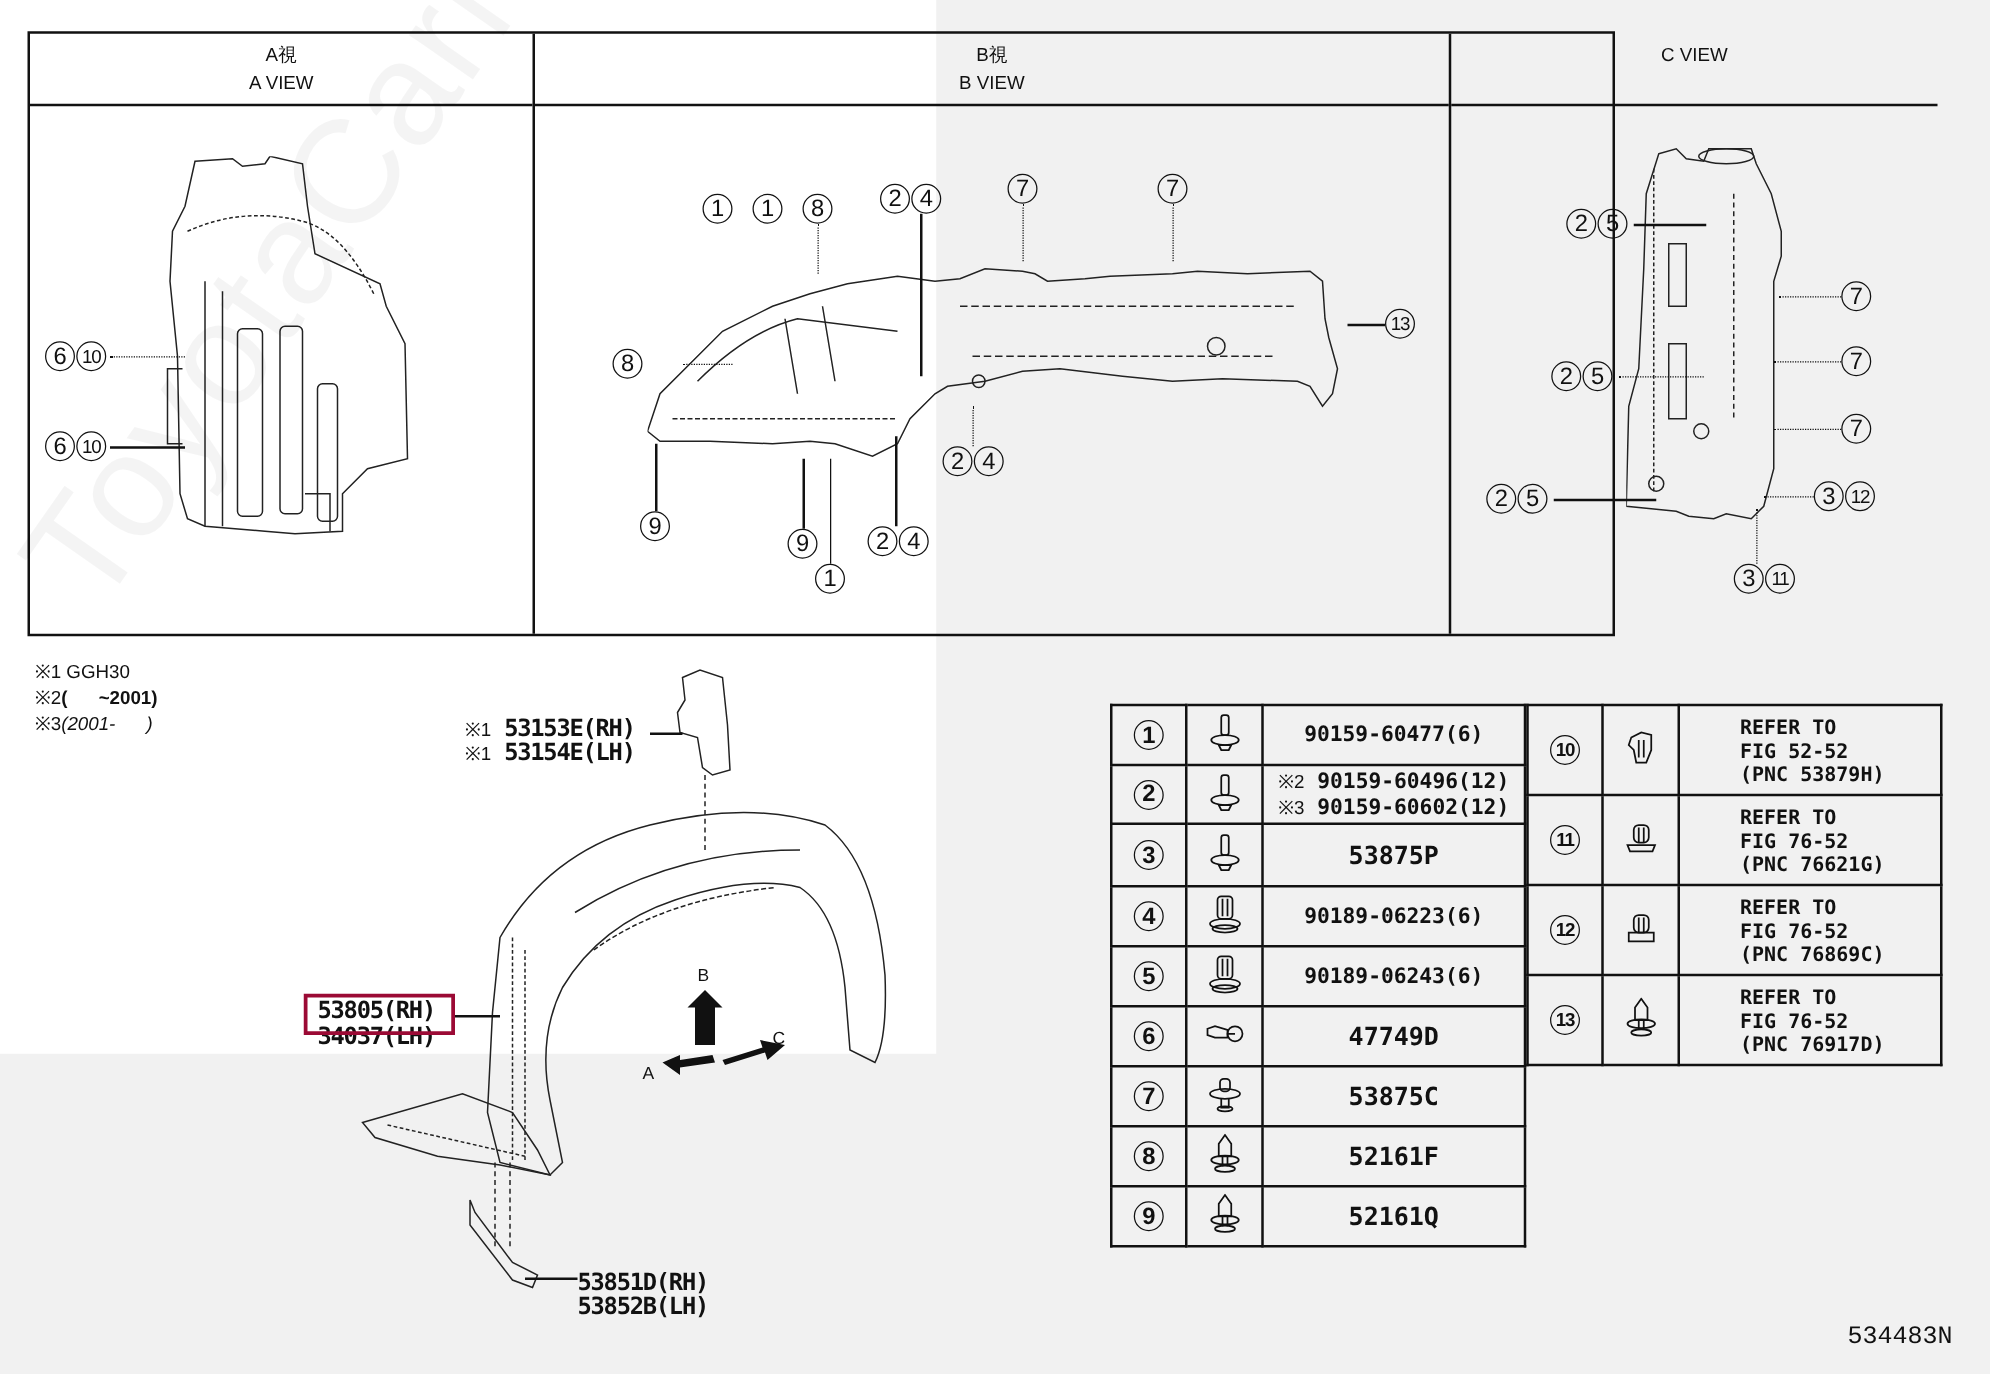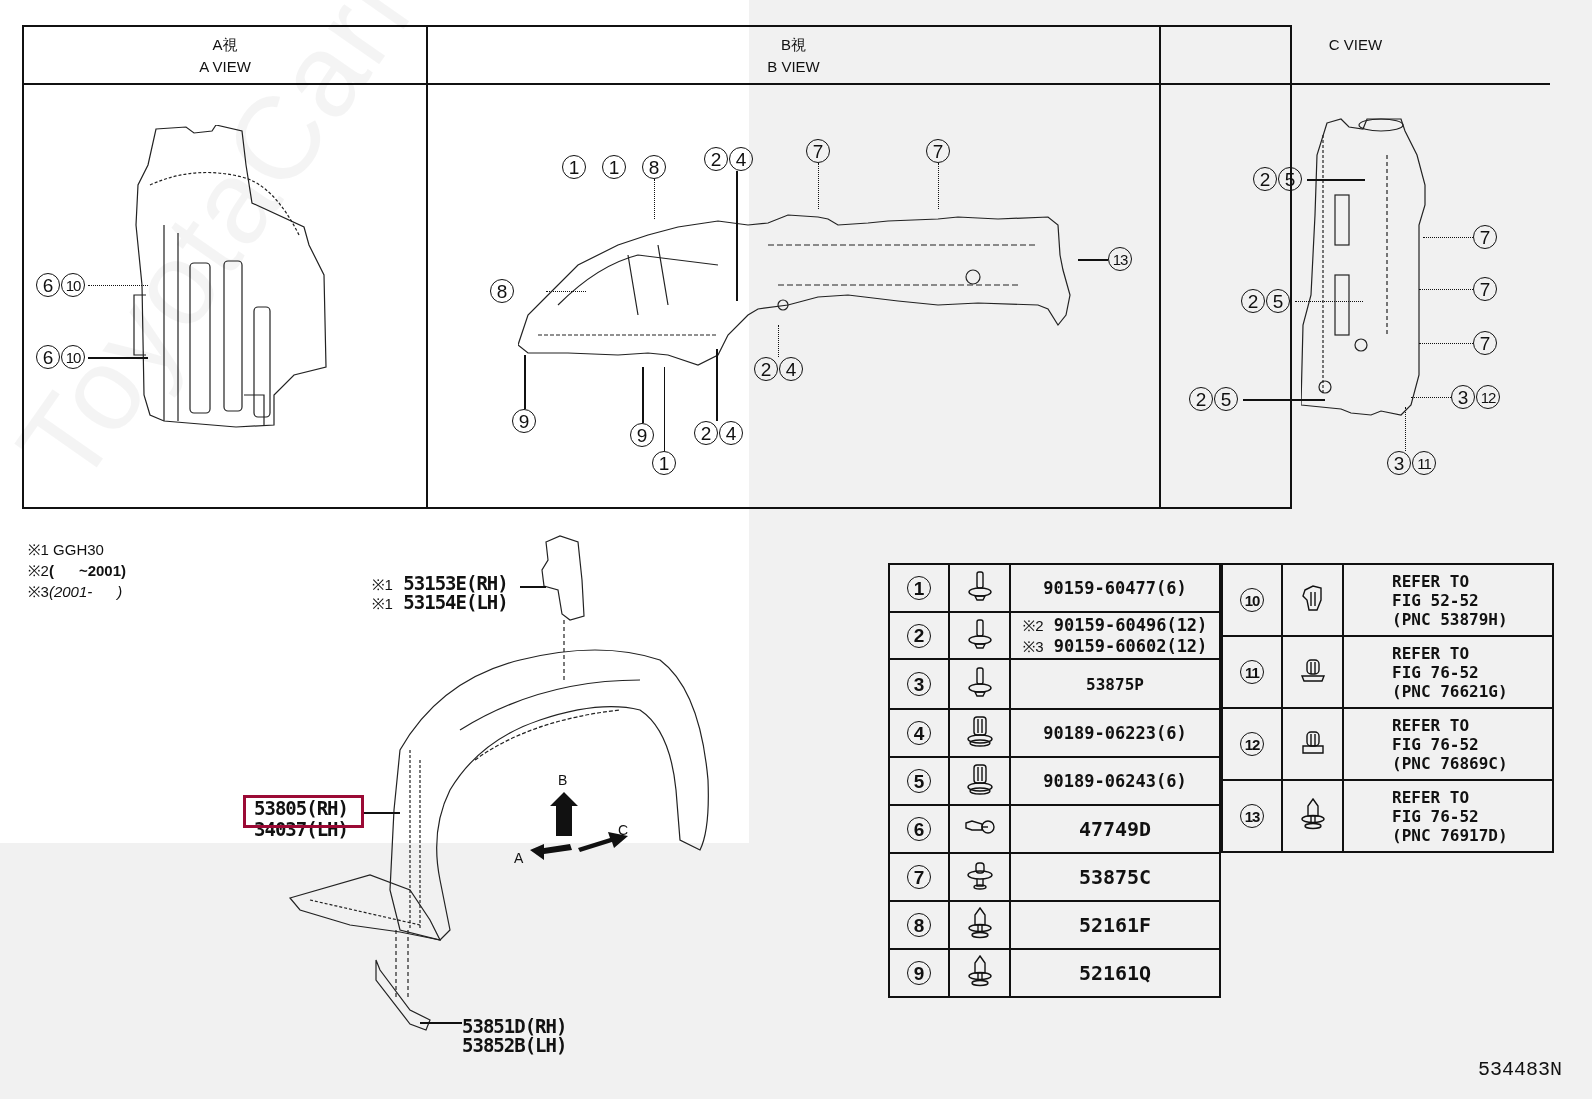--- a/index.html
+++ b/index.html
@@ -11,21 +11,21 @@
   .view-col{position:absolute;top:0;bottom:0;border-right:2px solid #111;box-sizing:border-box;}
   .view-col:last-child{border-right:none;}
   .view-head{position:absolute;left:0;right:0;top:0;height:58px;border-bottom:2px solid #111;text-align:center;font-family:"Liberation Sans",sans-serif;font-size:15px;line-height:22px;padding-top:7px;box-sizing:border-box;}
   .view-body{position:absolute;left:0;right:0;top:58px;bottom:0;}
   .callout{position:absolute;display:flex;gap:1px;}
   .num{display:inline-flex;align-items:center;justify-content:center;width:24px;height:24px;border:1.5px solid #111;border-radius:50%;font-family:"Liberation Sans",sans-serif;font-size:19px;line-height:1;box-sizing:border-box;background:transparent;}
   .num.small{font-size:15px;letter-spacing:-1px;}
   .leader{position:absolute;border-color:#111;border-style:dotted;border-width:0;}
   svg.part{position:absolute;}
   
-  .notes{position:absolute;left:28px;top:527px;font-family:"Liberation Sans",sans-serif;font-size:15px;line-height:21px;margin-top:12px;}
+  .notes{position:absolute;left:28px;top:527px;font-family:"Liberation Sans",sans-serif;font-size:15px;line-height:21px;}
   .label-bold{position:absolute;font-family:"DejaVu Sans Mono",monospace;font-weight:bold;font-size:19px;line-height:19px;letter-spacing:-1px;white-space:pre;margin-top:17px;}
   .label-bold .ref{font-family:"Liberation Sans",sans-serif;font-weight:normal;font-size:15px;letter-spacing:0;}
   .highlight{position:absolute;left:243px;top:795px;width:121px;height:33px;border:3px solid #9b0a35;box-sizing:border-box;}
   .arrow-label{position:absolute;font-family:"Liberation Sans",sans-serif;font-size:14px;}
   
   table.parts{position:absolute;border-collapse:collapse;font-family:"DejaVu Sans Mono",monospace;font-weight:bold;color:#111;}
   table.parts td{border:2px solid #111;text-align:center;vertical-align:middle;padding:0;box-sizing:border-box;}
   .t1{left:888px;top:563px;}
   .t1 td.c-num{width:60px;}
   .t1 td.c-ico{width:61px;}
@@ -289,21 +289,21 @@
     </tr>
     <tr style="height:50px;">
       <td class="c-num"><span class="num">3</span></td>
       <td class="c-ico"><svg class="ico" viewBox="0 0 28 32">
             <g fill="none" stroke="#111" stroke-width="1.4">
               <rect x="11" y="2" width="6" height="16" rx="2"></rect>
               <ellipse cx="14" cy="22" rx="11" ry="4"></ellipse>
               <path d="M9 26 L19 26 L17 30 L11 30 Z"></path>
             </g>
           </svg></td>
-      <td class="c-pn" style="font-size:16px;"><span>53875P</span></td>
+      <td class="c-pn" style="font-size:20px;"><span>53875P</span></td>
     </tr>
     <tr style="height:48px;">
       <td class="c-num"><span class="num">4</span></td>
       <td class="c-ico"><svg class="ico" viewBox="0 0 28 32">
             <g fill="none" stroke="#111" stroke-width="1.4">
               <rect x="8" y="2" width="12" height="18" rx="3"></rect>
               <path d="M12 4 L12 18 M16 4 L16 18"></path>
               <ellipse cx="14" cy="24" rx="12" ry="4"></ellipse>
               <ellipse cx="14" cy="28" rx="10" ry="3"></ellipse>
             </g>

